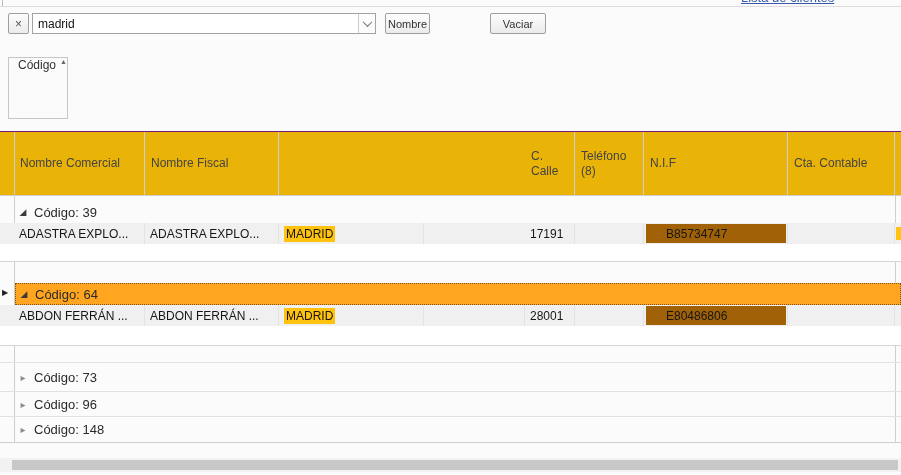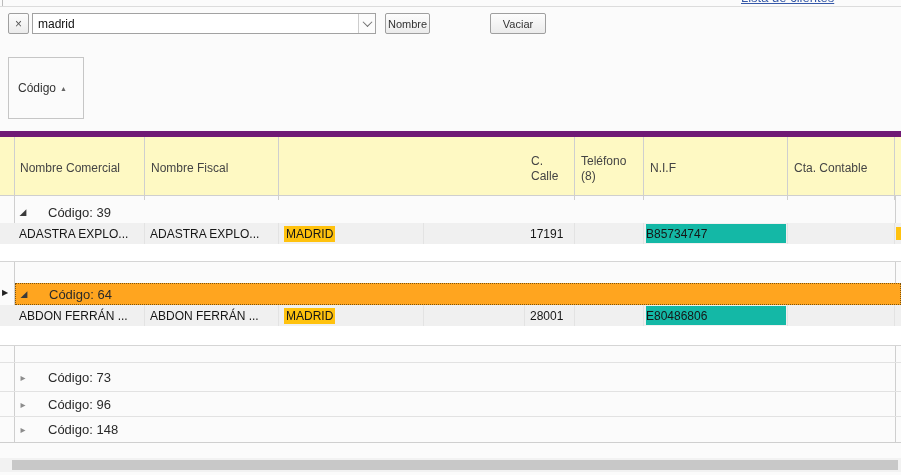--- a/index.html
+++ b/index.html
@@ -38,35 +38,35 @@
     border-left:1px solid #cdcdcd; background:#fcfcfc;
     display:flex; align-items:center; justify-content:center;
   }
   .chevron-down {
     width:7px; height:7px; border-right:1px solid #707070; border-bottom:1px solid #707070;
     transform:rotate(45deg) translate(-1px,-1px);
   }
 
   
   .group-box {
-    position:absolute; top:57px; left:8px; width:76px; height:62px;
+    position:absolute; top:57px; left:8px; width:60px; height:62px;
     border:1px solid #c6c6c6; background:transparent;
-    display:flex; align-items:center; padding-left:9px; color:#333;
+    display:flex; padding-left:9px; color:#333;
   }
   .sort-arrow { font-size:7px; color:#666; margin-left:4px; }
 
   
   .grid { position:absolute; top:131px; left:0; width:901px; height:312px; }
   .grid-bottom { position:absolute; left:0; top:311px; width:901px; height:1px; background:#cfcfcf; }
   .vline-gutter { position:absolute; left:14px; top:0; width:1px; height:312px; background:#cfcfcf; z-index:1; }
   .vline-right  { position:absolute; left:895px; top:0; width:1px; height:312px; background:#cfcfcf; z-index:1; }
 
   .ghead {
     position:absolute; top:0; left:0; width:901px; height:65px;
-    background:#fef9c3; border-top:6px solid #701a75; border-bottom:1px solid #cfcfcf;
+    background:#eab308; border-top:1px solid #701a75; border-bottom:1px solid #cfcfcf;
     z-index:2;
   }
   .hcell {
     position:absolute; top:0; height:63px; border-right:1px solid #cfcfcf;
     display:flex; align-items:center; padding:4px 4px 4px 6px; color:#444; line-height:1.25;
   }
   
   .c-gut { left:0; width:15px; }
   .c0 { left:14px; width:131px; }
   .c1 { left:145px; width:134px; }
@@ -74,42 +74,42 @@
   .c3 { left:424px; width:101px; }
   .c4 { left:525px; width:50px; }
   .c5 { left:575px; width:69px; }
   .c6 { left:644px; width:144px; }
   .c7 { left:788px; width:107px; }
   .c8 { left:895px; width:6px; border-right:none; }
 
   .grow { position:absolute; left:15px; width:886px; height:22px; display:flex; align-items:center; z-index:2; }
   .grow .tri { width:16px; text-align:center; font-size:9px; color:#3a3a3a; }
   .grow .tri.collapsed { color:#8c8c8c; font-size:10px; }
-  .grow .glabel { font-size:13px; color:#2a2a2a; margin-left:17px; }
+  .grow .glabel { font-size:13px; color:#2a2a2a; margin-left:3px; }
   .g39 { top:70px; }
   .g64 {
     top:152px; background:#ffa51f; border:1px dotted rgba(60,40,0,0.65); z-index:3;
   }
   .g73 { top:231px; height:30px; border-top:1px solid #e2e2e2; border-bottom:1px solid #e2e2e2; left:0; width:901px; padding-left:15px; }
   .g96 { top:261px; height:25px; border-bottom:1px solid #e2e2e2; left:0; width:901px; padding-left:15px; }
   .g148 { top:286px; height:25px; left:0; width:901px; padding-left:15px; }
 
   .row-indicator { position:absolute; left:2px; top:157px; font-size:8px; color:#222; z-index:4; }
 
   .drow { position:absolute; left:0; width:901px; height:21px; background:#f0f0f0; z-index:2; }
   .r0 { top:92px; }
   .r1 { top:174px; }
   .dcell {
     position:absolute; top:0; height:21px; border-right:1px solid #e3e3e3;
     display:flex; align-items:center; padding-left:5px; color:#161616;
     white-space:nowrap; overflow:hidden;
   }
   .dcell.gutcell { border-right:none; }
   .match-hl { background:#ffc20e; padding:1px 2px; }
-  .nif-box { background:#14b8a6; height:19px; display:flex; align-items:center; padding-left:0; width:140px; margin-left:-3px; }
+  .nif-box { background:#a16207; height:19px; display:flex; align-items:center; padding-left:20px; width:140px; margin-left:-3px; }
   .orange-frag { position:absolute; left:896px; top:4px; width:5px; height:13px; background:#ffc20e; }
 
   .erow { position:absolute; left:0; width:901px; background:#ffffff; border-bottom:1px solid #d5d5d5; z-index:2; }
   .e0 { top:113px; height:18px; }
   .e1 { top:195px; height:20px; }
 
   
   .hscroll-track { position:absolute; top:458px; left:0; width:901px; height:14px; background:#f2f2f2; }
   .hscroll-thumb { position:absolute; top:2px; left:12px; width:886px; height:10px; background:#c8c8c8; }
 </style>

